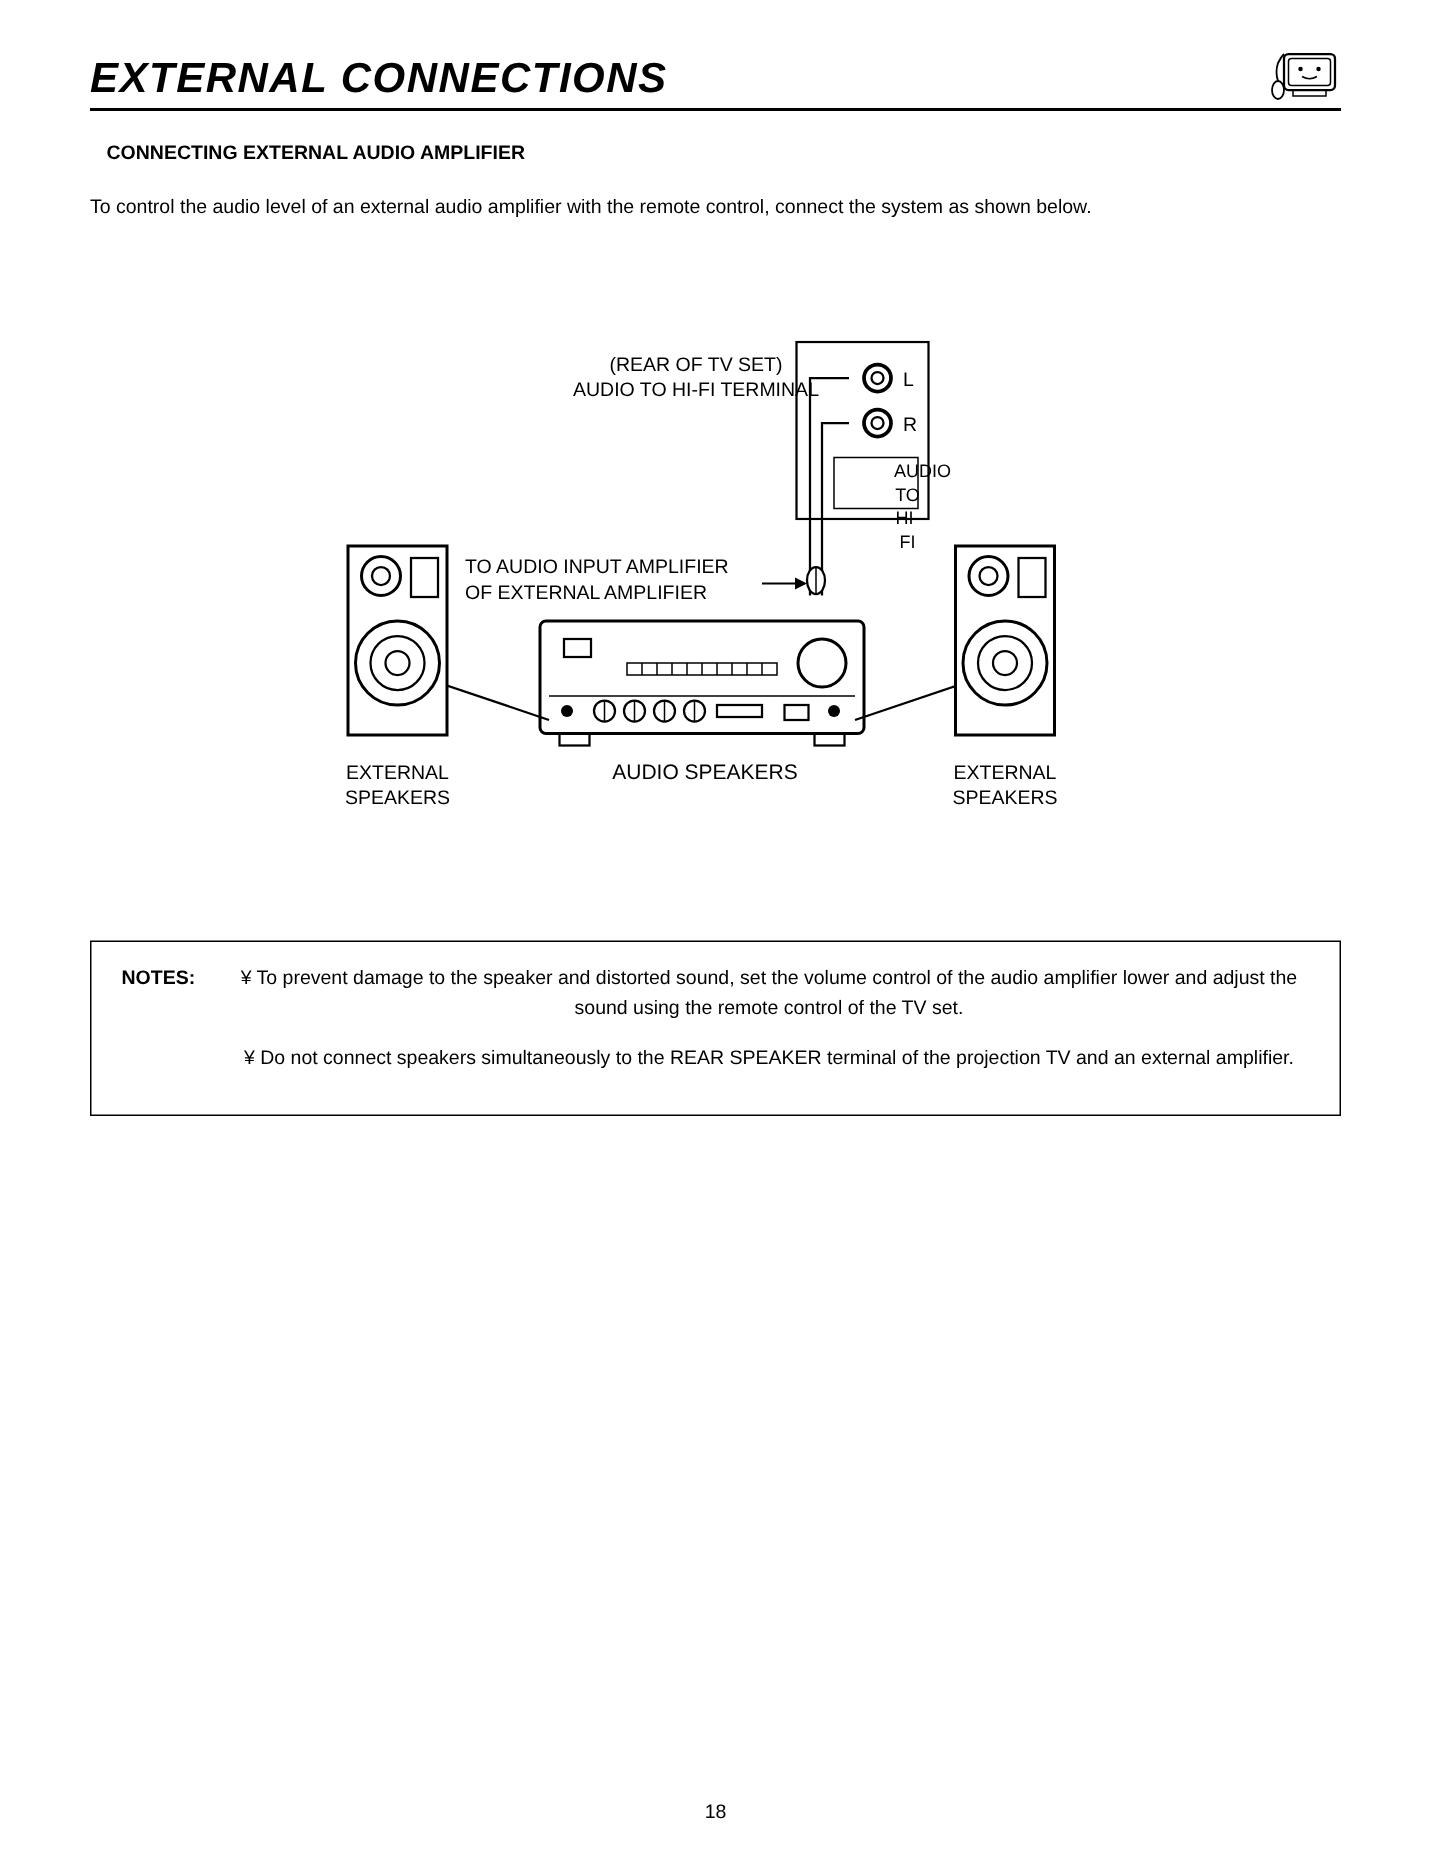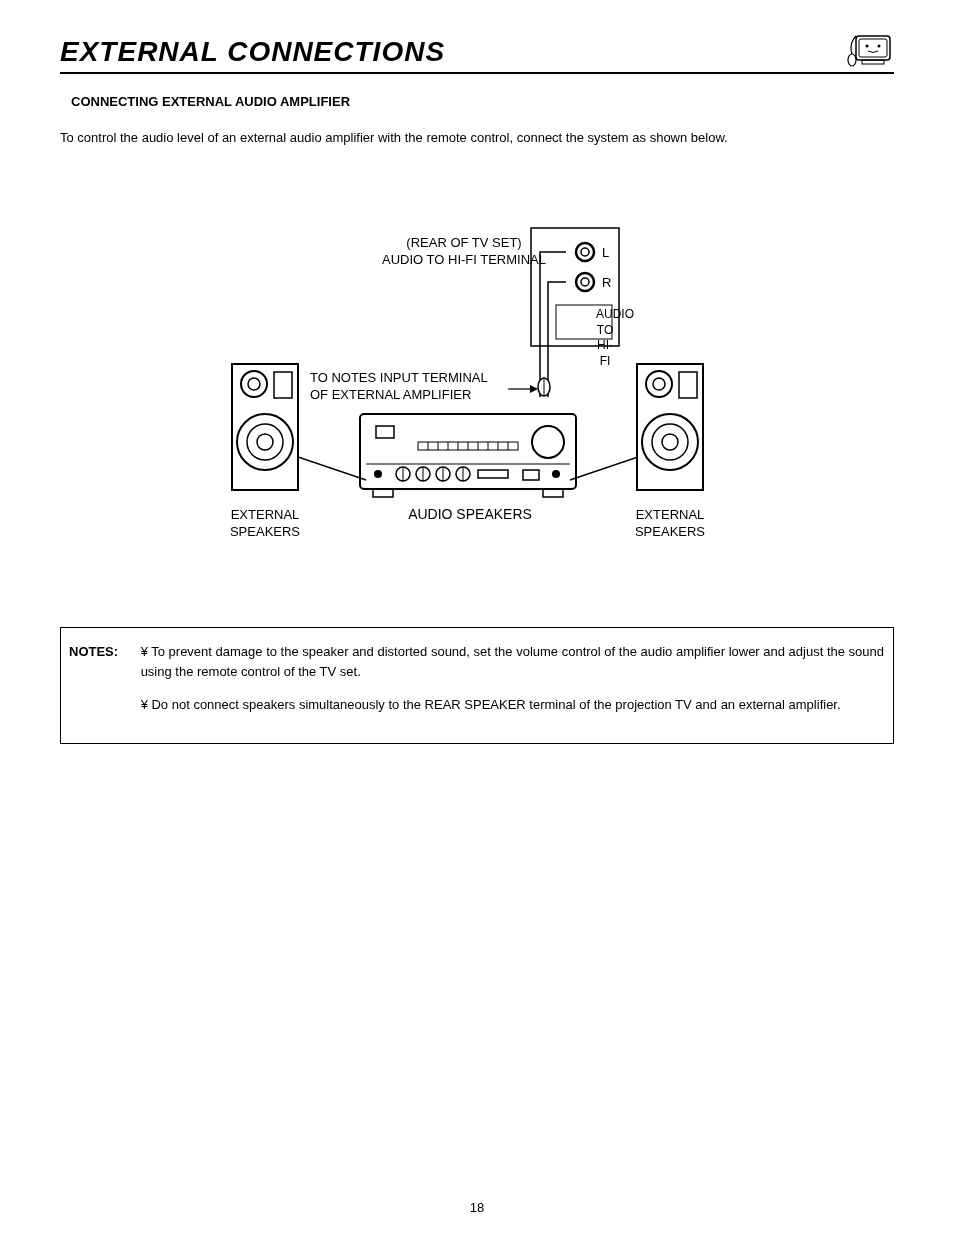--- a/index.html
+++ b/index.html
@@ -51,34 +51,35 @@
       margin: 0 auto 60px;
     }
     .diagram-label {
       position: absolute;
       font-size: 13px;
       text-align: center;
       line-height: 1.3;
     }
     .notes-box {
       border: 1px solid #000;
-      padding: 14px 8px;
+      padding: 14px 20px;
       font-size: 13px;
       line-height: 1.5;
     }
     .notes-label {
       font-weight: bold;
       display: inline-block;
       vertical-align: top;
       width: 68px;
     }
     .notes-content {
       display: inline-block;
       vertical-align: top;
       width: calc(100% - 72px);
+      text-align: center;
     }
     .note-item {
       margin-bottom: 14px;
     }
     .page-number {
       position: absolute;
       bottom: 20px;
       left: 0;
       width: 100%;
       text-align: center;
@@ -138,21 +139,21 @@
 
     <path d="M 46 10 L 20 10 L 20 155" fill="none" stroke="#000" stroke-width="1.5"></path>
 
     <path d="M 46 40 L 28 40 L 28 155" fill="none" stroke="#000" stroke-width="1.5"></path>
 
     <ellipse cx="24" cy="145" rx="6" ry="9" fill="#fff" stroke="#000" stroke-width="1.5"></ellipse>
     <line x1="24" y1="136" x2="24" y2="154" stroke="#000" stroke-width="1"></line>
   </svg>
 
   <div class="diagram-label" style="left:250px; top:183px; width:220px; text-align:left;">
-    <span>TO NOTES INPUT TERMINAL</span><br>
+    <span>TO AUDIO INPUT AMPLIFIER</span><br>
     <span>OF EXTERNAL AMPLIFIER</span>
   </div>
   <svg style="position:absolute; left:448px; top:196px;" width="30" height="12">
     <line x1="0" y1="6" x2="22" y2="6" stroke="#000" stroke-width="1.2"></line>
     <polygon points="22,2 30,6 22,10" fill="#000"></polygon>
   </svg>
 
   <svg style="position:absolute; left:170px; top:175px;" width="70" height="130">
     <rect x="2" y="2" width="66" height="126" fill="none" stroke="#000" stroke-width="2"></rect>
     <circle cx="24" cy="22" r="13" fill="none" stroke="#000" stroke-width="2"></circle>

